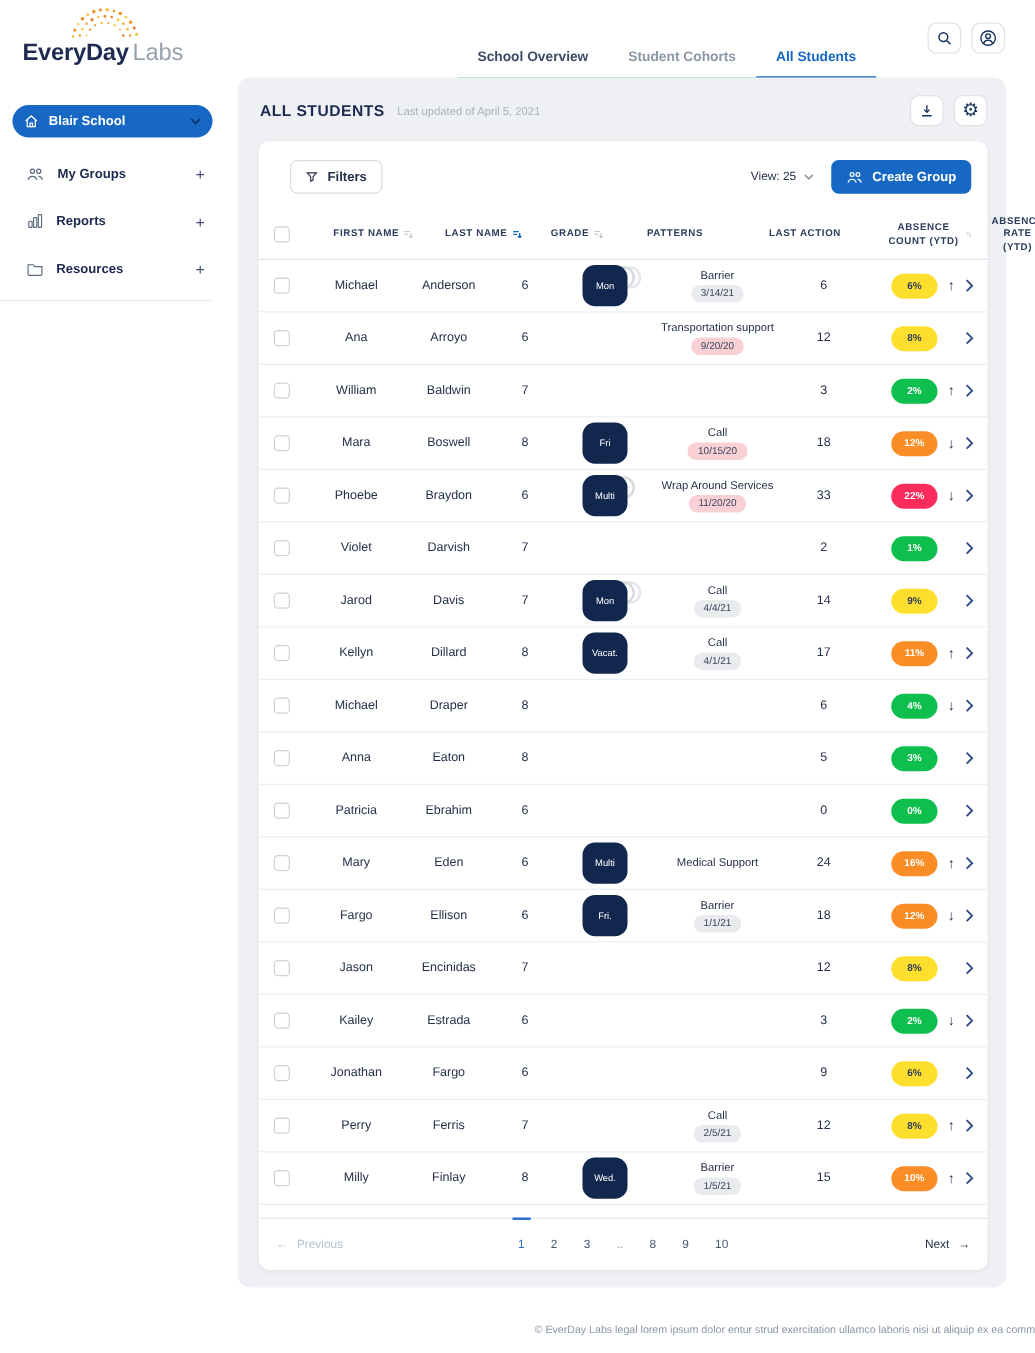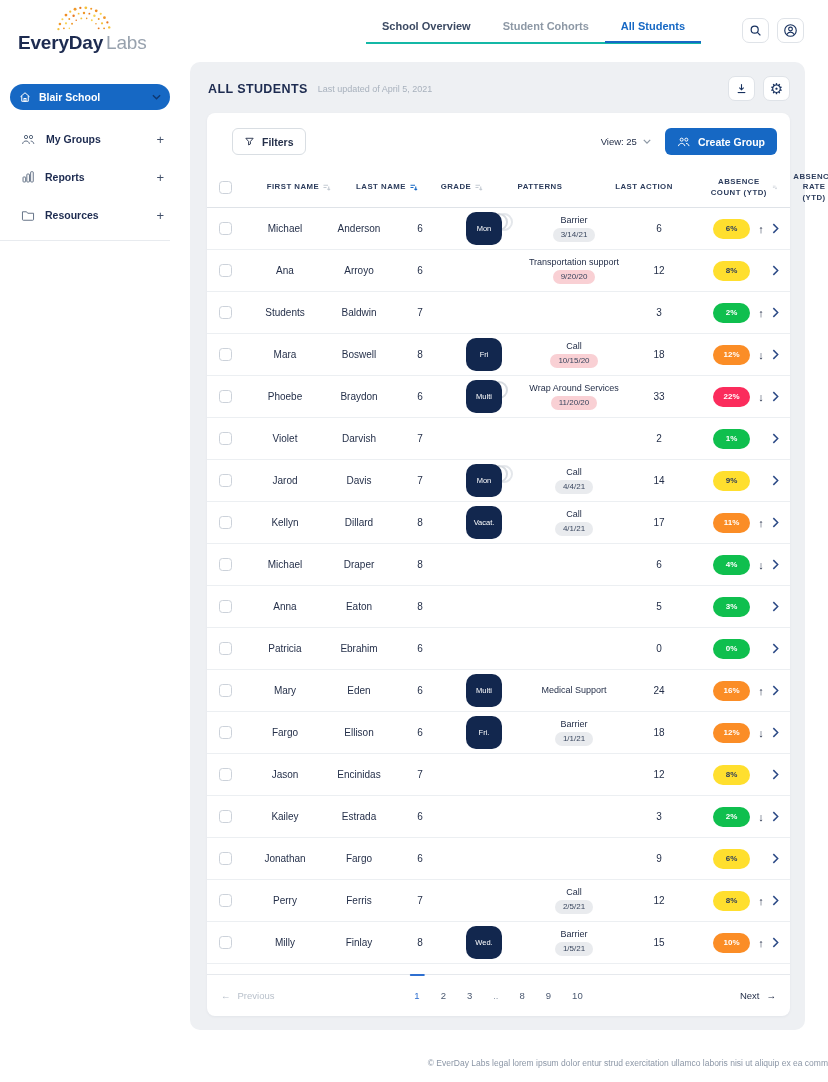--- a/index.html
+++ b/index.html
@@ -11,21 +11,21 @@
   }
   svg { display:block; }
 
   
   .logo { position:absolute; left:18px; top:4px; width:140px; }
   .logo-arc { margin-left:14px; }
   .logo-text { font-size:19px; letter-spacing:-0.2px; margin-top:-2px; }
   .logo-primary { font-weight:700; color:#1d2b50; }
   .logo-secondary { font-weight:400; color:#98a2ae; margin-left:3px; }
 
-  .tabs { position:absolute; left:366px; top:16px; display:flex; border-bottom:2px solid #14b8a6; }
+  .tabs { position:absolute; left:366px; top:36px; display:flex; border-bottom:2px solid #14b8a6; }
   .tab { padding:4px 16px 9px 16px; font-size:11px; font-weight:700; color:#3c4a63; cursor:pointer; }
   .tab.dim { color:#8d98a5; }
   .tab.active { color:#1668c4; border-bottom:2px solid #1668c4; margin-bottom:-1px; }
 
   .header-actions { position:absolute; right:24px; top:18px; display:flex; gap:8px; }
   .icon-btn {
     width:27px; height:25px; background:#fff; border:1px solid #dfe3e8;
     border-radius:7px; display:flex; align-items:center; justify-content:center; cursor:pointer;
   }
 
@@ -387,21 +387,21 @@
                 <path d="M1.5 1l5 5-5 5"></path>
               </svg>
       </span>
     </div>
   </div>
 
   <div class="trow">
     <div class="cell c-cb">
             <span class="cb"></span>
           </div>
-    <div class="cell c-first">Students</div>
+    <div class="cell c-first">William</div>
     <div class="cell c-last">Baldwin</div>
     <div class="cell c-grade">7</div>
     <div class="cell c-patterns"></div>
     <div class="cell c-action"></div>
     <div class="cell c-count">3</div>
     <div class="cell c-rate">
       <span class="rate-pill rate-green">2%</span>
       <span class="trend">↑</span>
       <span class="chev">
         <svg width="7" height="11" viewBox="0 0 8 12" fill="none" stroke="#2c4a86" stroke-width="1.7">

